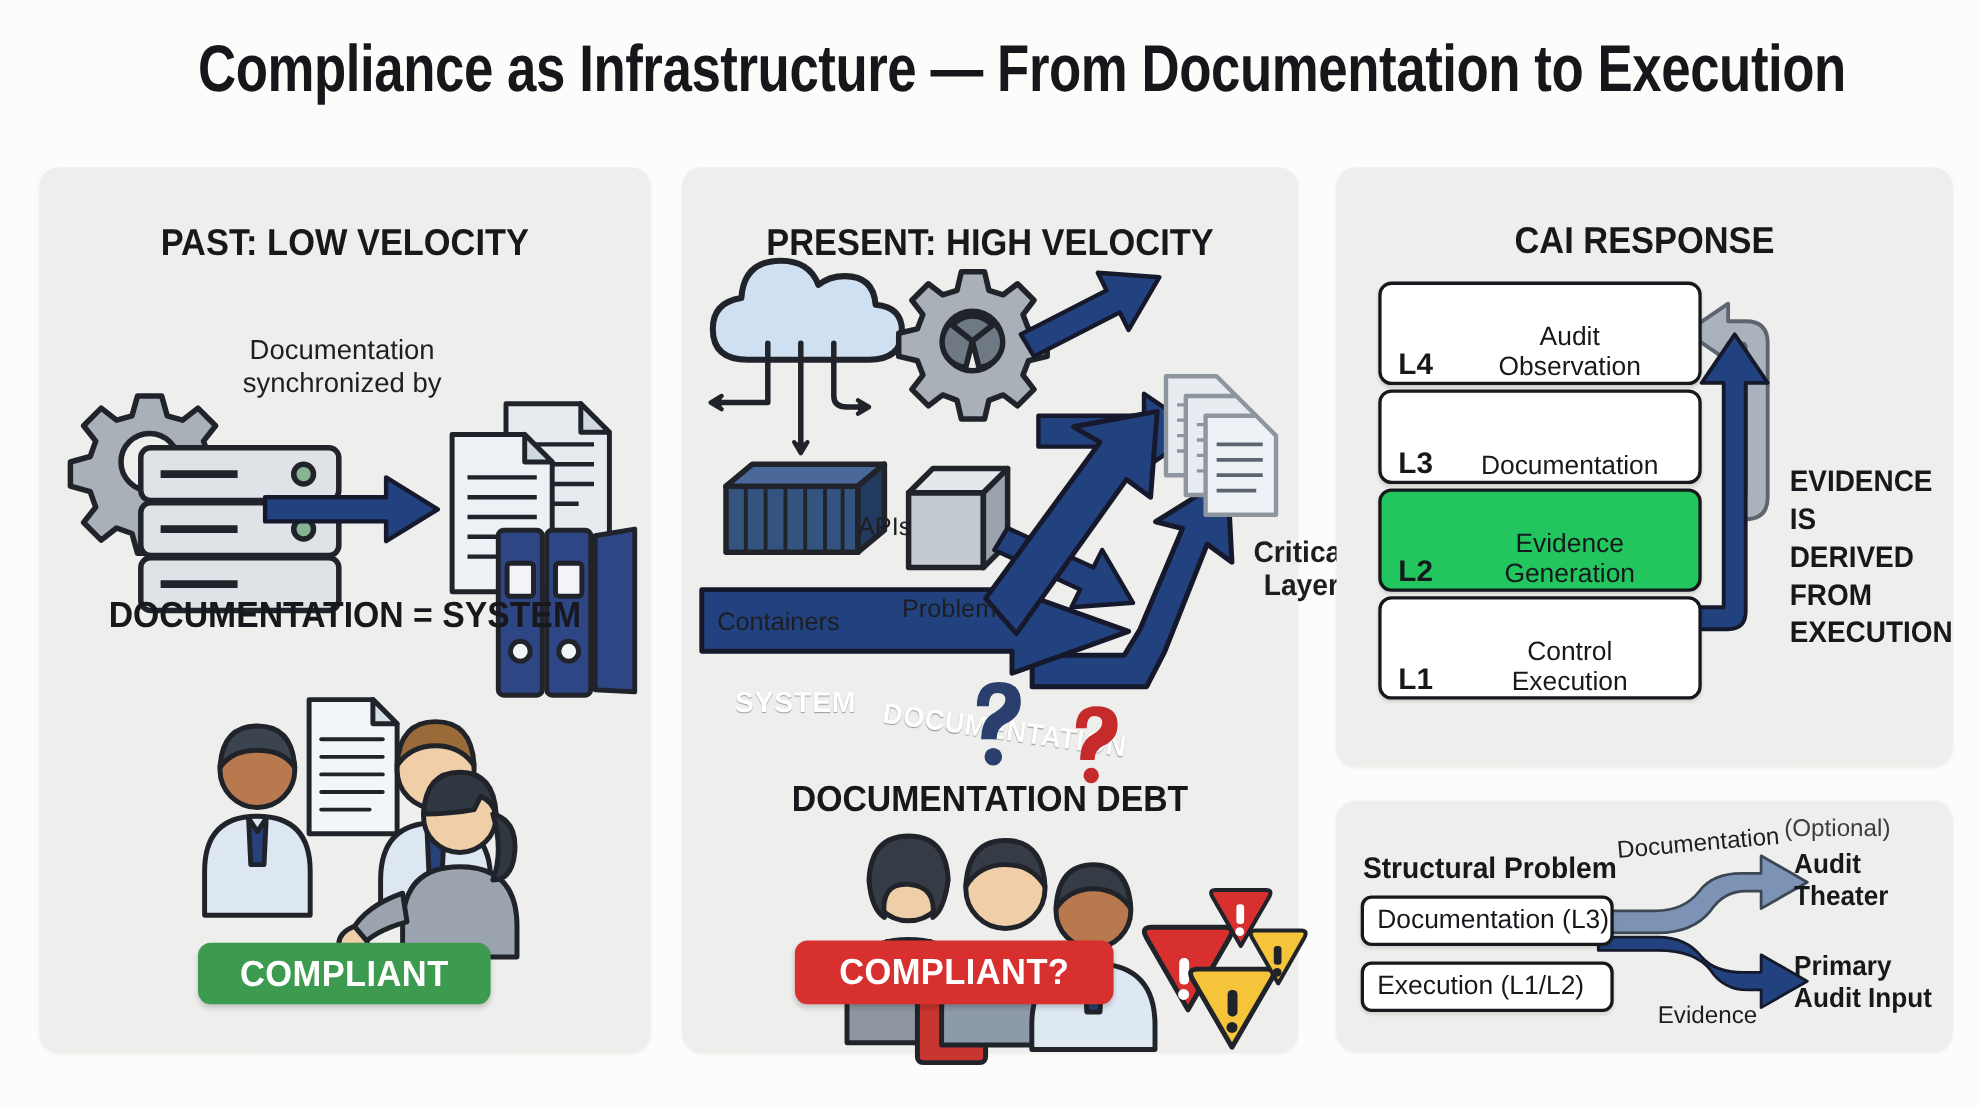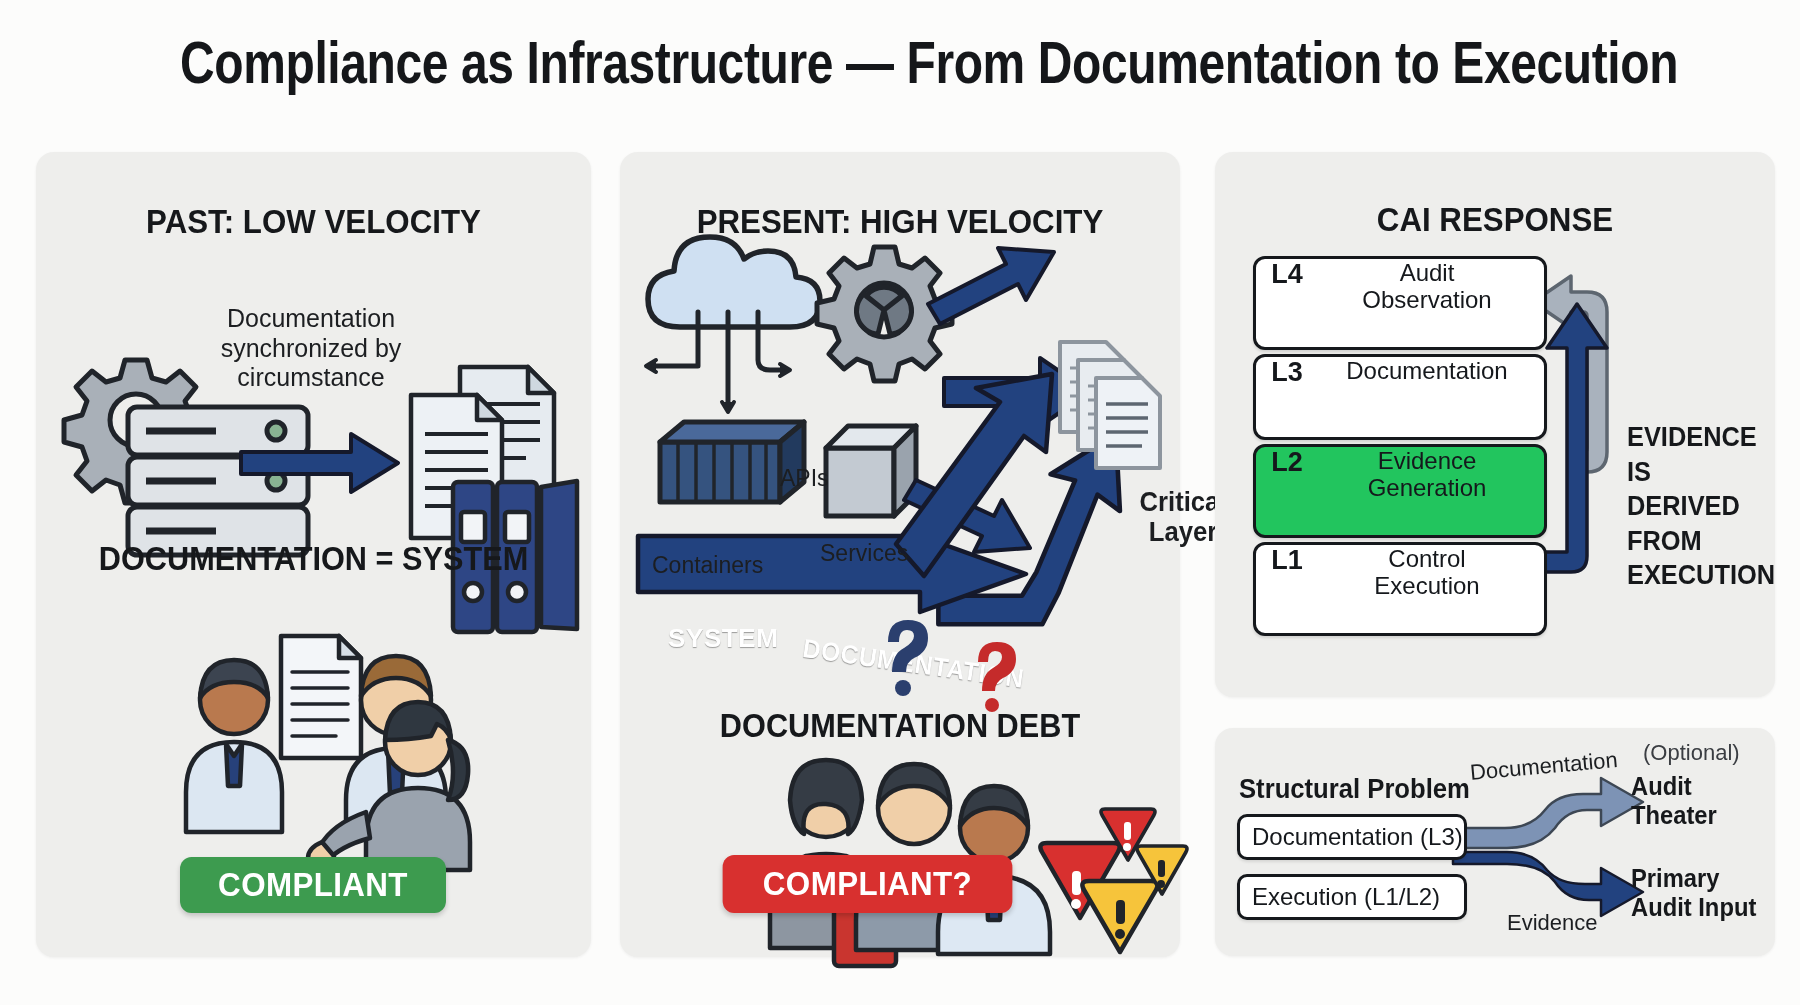--- a/index.html
+++ b/index.html
@@ -86,21 +86,21 @@
   }
 
   
   .layer{
     position:absolute;
     left:38px;width:288px;
     border:3px solid #15181c;
     border-radius:12px;
     background:#ffffff;
     box-shadow:0 2px 3px rgba(0,0,0,0.12);
-    display:flex;align-items:flex-start;
+    display:flex;align-items:flex-end;
   }
   .layer .lcode{
     width:62px;flex:0 0 62px;
     font-size:27px;font-weight:bold;color:#15181c;
     text-align:center;
   }
   .layer .ltext{
     flex:1;
     font-size:24px;color:#15181c;
     text-align:center;line-height:1.13;
@@ -171,21 +171,20 @@
 <div class="stage">
 
   <div id="page-title">Compliance as Infrastructure — From Documentation to Execution</div>
 
   <div class="panel" id="panel-past">
     <div class="panel-heading" id="head-past">PAST: LOW VELOCITY</div>
 
     <div class="note" style="left:145px;top:152px;width:260px;">
       <div>Documentation</div>
       <div>synchronized by</div>
-      <div>circumstance</div>
     </div>
 
     <svg class="svglayer" width="555" height="805" viewBox="0 0 555 805">
 
       <g stroke="#20242a" stroke-width="5" stroke-linejoin="round">
         <path fill="#a9b0b8" d="M70 230 l14 -4 5 -18 22 0 5 18 14 4 14 -11 16 16 -11 14 5 14 18 5 0 22 -18 5 -5 14 11 14 -16 16 -14 -11 -14 5 -5 18 -22 0 -5 -18 -14 -5 -14 11 -16 -16 11 -14 -5 -14 -18 -5 0 -22 18 -5 5 -14 -11 -14 16 -16z"></path>
         <circle cx="100" cy="268" r="26" fill="#eeeeec"></circle>
       </g>
 
       <g stroke="#20242a" stroke-width="5" stroke-linejoin="round">
@@ -352,21 +351,21 @@
             <line x1="486" y1="252" x2="528" y2="252"></line>
             <line x1="486" y1="266" x2="528" y2="266"></line>
             <line x1="486" y1="280" x2="528" y2="280"></line>
             <line x1="486" y1="294" x2="522" y2="294"></line>
           </g>
       </g>
     </svg>
 
     <div class="smalllabel" style="left:160px;top:313px;">APIs</div>
     <div class="smalllabel" style="left:32px;top:400px;">Containers</div>
-    <div class="smalllabel" style="left:200px;top:388px;">Services</div>
+    <div class="smalllabel" style="left:200px;top:388px;">Problem</div>
 
     <div class="band-label" style="left:48px;top:471px;">SYSTEM</div>
     <div class="band-label" style="left:185px;top:481px;transform:rotate(8deg) scaleX(0.95);transform-origin:left top;">DOCUMENTATION</div>
 
     <div class="big-caption" style="top:555px;">DOCUMENTATION DEBT</div>
 
     <svg class="svglayer" width="560" height="805" viewBox="0 0 560 805">
       <g stroke="#20242a" stroke-width="4.5" stroke-linejoin="round" stroke-linecap="round">
 
         <g fill="#2b3f6e" stroke-width="0">
@@ -489,21 +488,21 @@
     </svg>
 
     <div class="sp-title" style="left:24px;top:46px;">Structural Problem</div>
 
     <div class="sp-box" style="left:22px;top:86px;width:212px;height:40px;">Documentation (L3)</div>
     <div class="sp-box" style="left:22px;top:146px;width:212px;height:40px;">Execution (L1/L2)</div>
 
     <div class="sp-edge-label" style="left:254px;top:32px;transform:rotate(-5deg);transform-origin:left top;">Documentation</div>
     <div class="sp-edge-label" style="left:292px;top:182px;">Evidence</div>
 
-    <div class="sp-optional" style="left:428px;top:12px;">(Optional)</div>
+    <div class="sp-optional" style="left:407px;top:12px;">(Optional)</div>
 
     <div class="sp-out" style="left:416px;top:44px;">
       <div>Audit</div>
       <div>Theater</div>
     </div>
     <div class="sp-out" style="left:416px;top:136px;">
       <div>Primary</div>
       <div>Audit Input</div>
     </div>
   </div>

